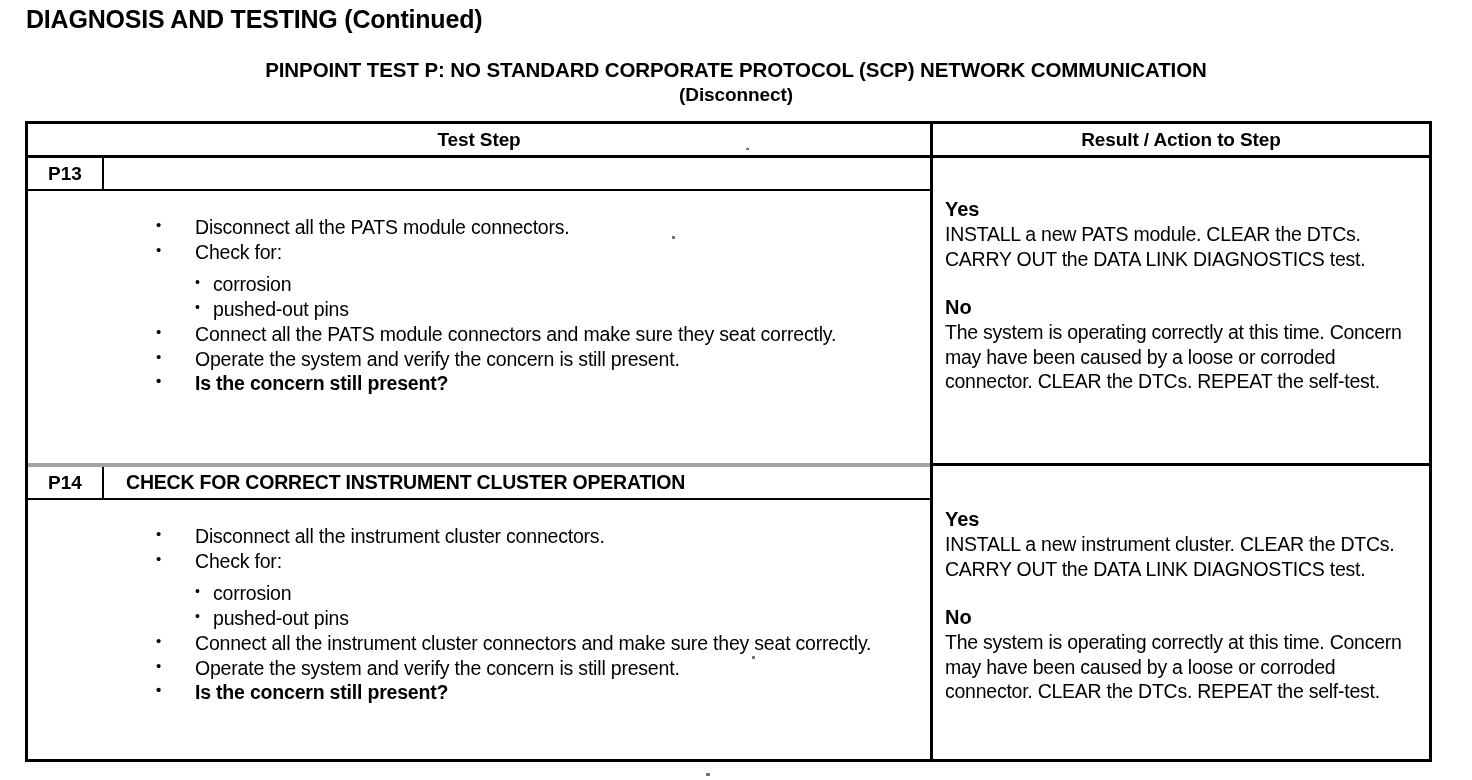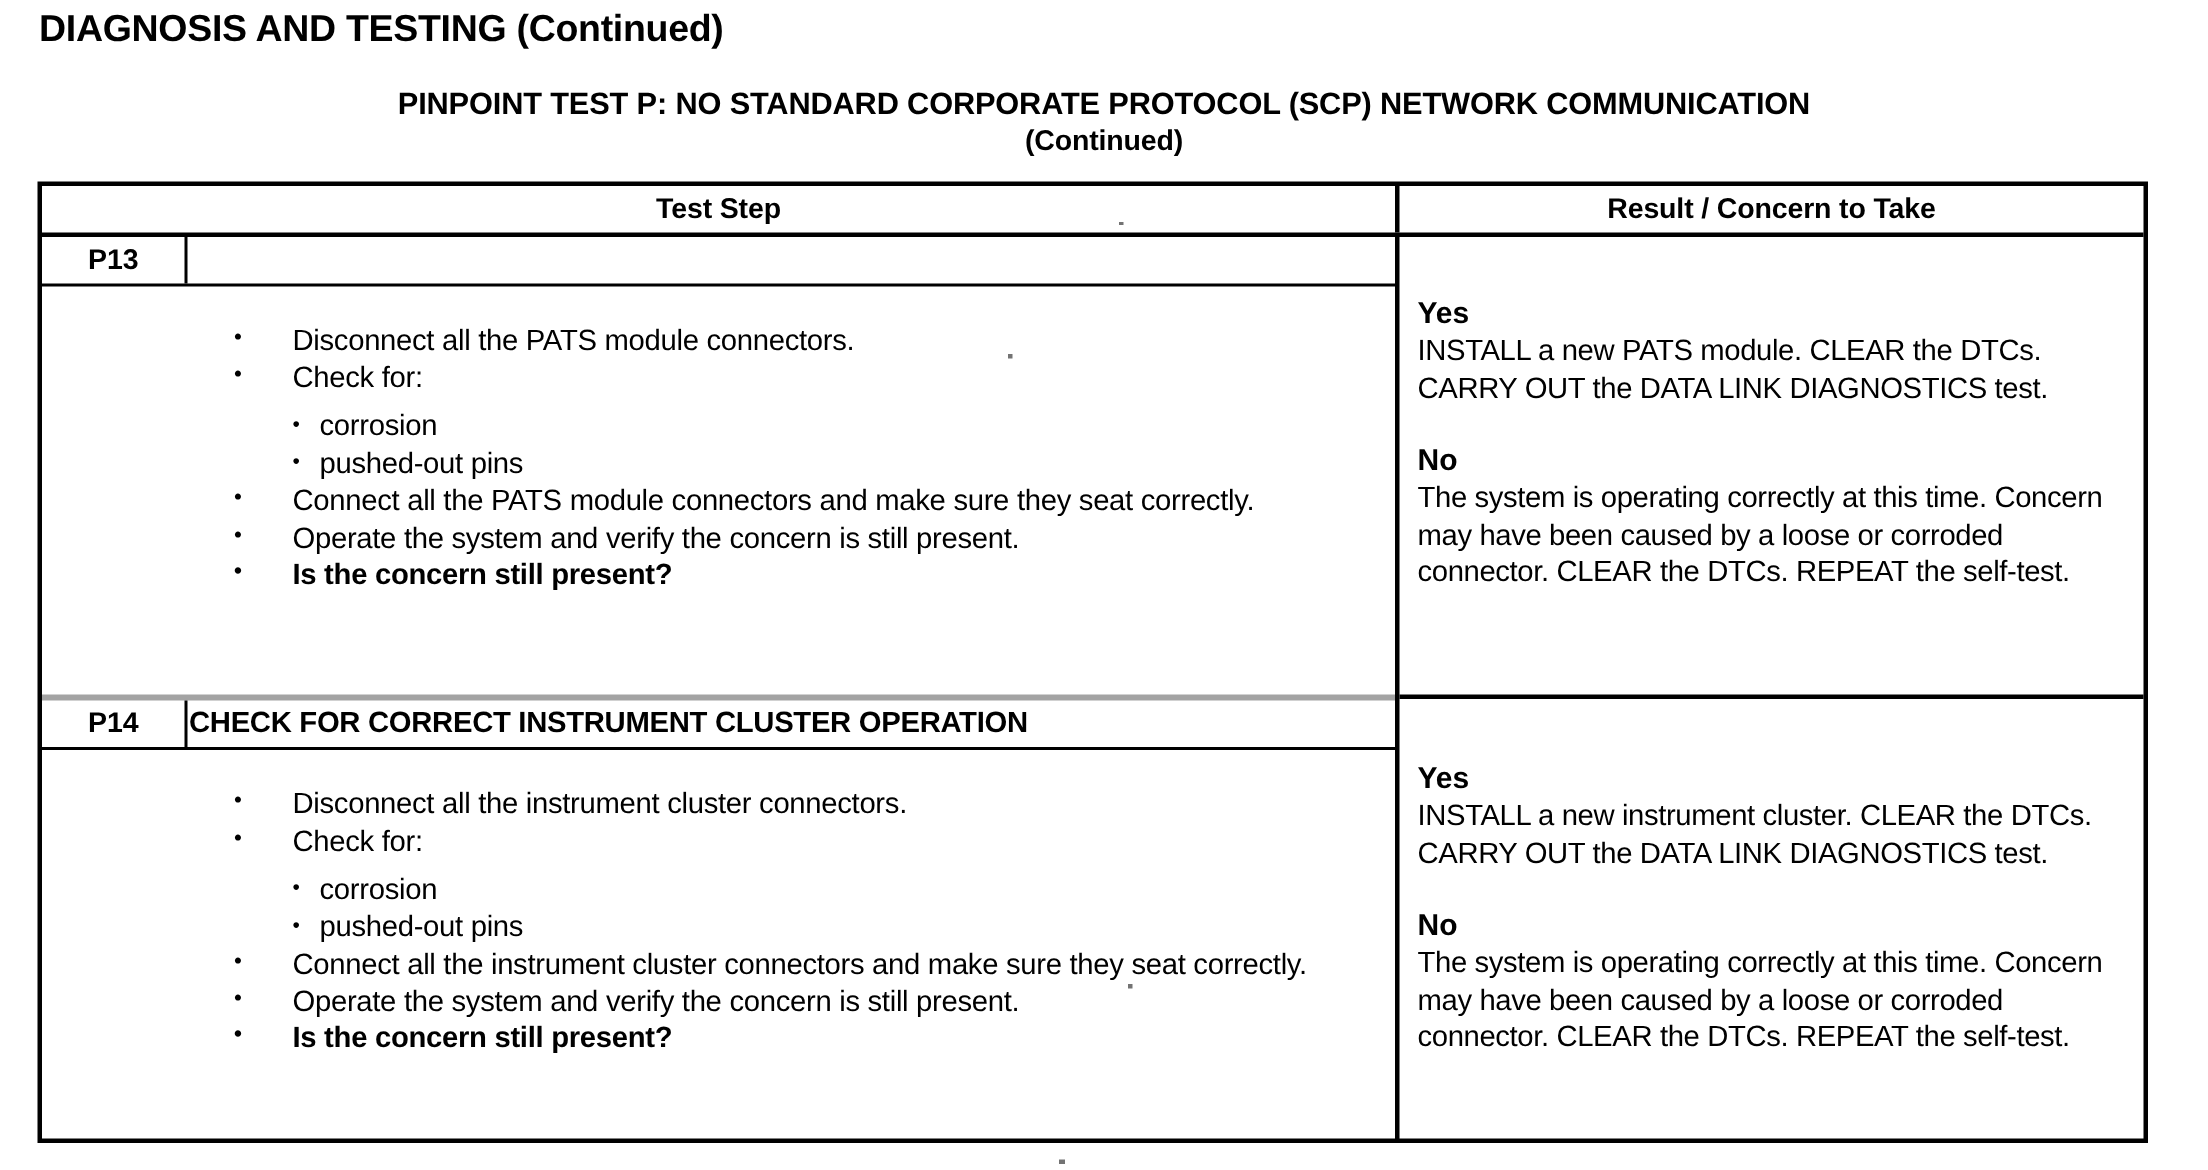--- a/index.html
+++ b/index.html
@@ -133,21 +133,21 @@
 
   .step-head {
     position: relative;
     height: 33px;
     border-bottom: 2px solid #000;
     box-sizing: border-box;
   }
   .step-id {
     position: absolute;
     left: 0; top: 0;
-    width: 97px;
+    width: 76px;
     height: 100%;
     display: flex;
     align-items: center;
     justify-content: center;
     font-size: 19px;
     font-weight: bold;
     border-right: 2px solid #000;
     box-sizing: border-box;
   }
   .step-title {
@@ -244,31 +244,31 @@
     opacity: 0.55;
   }
 </style>
 </head>
 <body>
 
 <div class="page-title">DIAGNOSIS AND TESTING (Continued)</div>
 
 <div class="pinpoint-title">PINPOINT TEST P: NO STANDARD CORPORATE PROTOCOL (SCP) NETWORK COMMUNICATION</div>
 
-<div class="pinpoint-sub">(Continued)</div>
+<div class="pinpoint-sub">(Disconnect)</div>
 
 <div class="table-wrap">
 
   <div class="colhdr-row">
     <div class="colhdr-left">
       <span class="colhdr-text">Test Step</span>
     </div>
     <div class="colhdr-divider"></div>
     <div class="colhdr-right">
-      <span class="colhdr-text">Result / Concern to Take</span>
+      <span class="colhdr-text">Result / Action to Step</span>
     </div>
   </div>
 
   <div class="body-grid">
 
     <div class="vdivider"></div>
 
     <div class="left-col">
 
       <div class="step-section s1">

